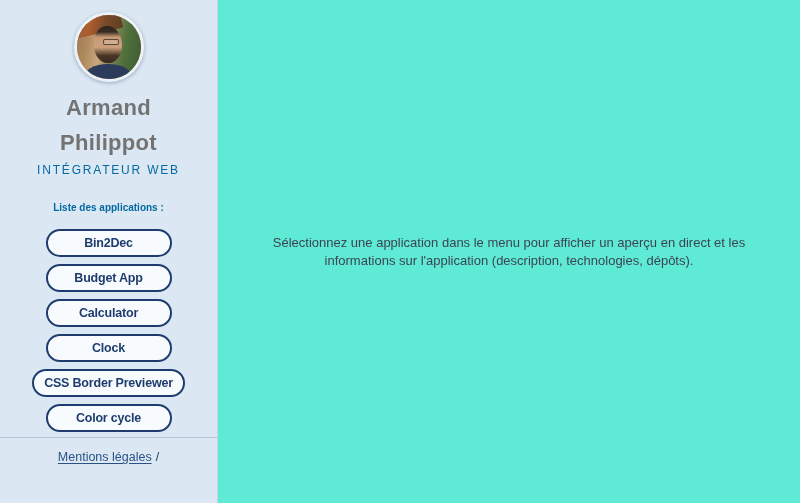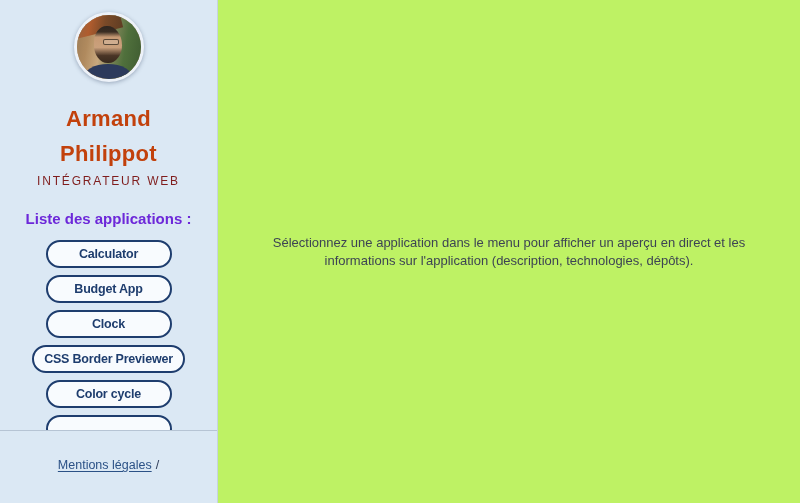--- a/index.html
+++ b/index.html
@@ -39,36 +39,36 @@
     border-radius:46% 54% 50% 50%;
     background:linear-gradient(180deg,#2f2620 0%,#3a2d22 16%,#c79a74 30%,#caa07c 58%,#4a3526 80%,#382a1e 100%); }
   .ph-glasses { position:absolute; left:26px; top:24px; width:16px; height:6px;
     border:1px solid rgba(40,30,20,.7); border-radius:2px;
     background:rgba(225,215,205,.28); }
   .ph-shirt { position:absolute; left:6px; bottom:-3px; width:50px; height:18px;
     border-radius:55% 55% 0 0 / 90% 90% 0 0;
     background:#2c3a5c; }
 
   .name {
-    margin-top:19px; width:150px;
+    margin-top:8px; width:150px;
     text-align:center;
     font-size:22px; line-height:35px; font-weight:bold;
-    color:#c2410c;
+    color:#737373;
     letter-spacing:.3px;
   }
   .job {
     margin-top:2px;
     font-size:12px; line-height:16px;
     letter-spacing:1.8px;
-    color:#7f1d1d;
+    color:#0369a1;
   }
   .nav-label {
     margin-top:22px;
-    font-size:15px; line-height:16px; font-weight:bold;
-    color:#6d28d9;
+    font-size:10px; line-height:16px; font-weight:bold;
+    color:#0369a1;
   }
   .app-list {
     margin-top:13px;
     list-style:none;
     display:flex; flex-direction:column; align-items:center;
     gap:7px;
     width:100%;
   }
   .app-list li { line-height:0; }
   .app-btn {
@@ -77,43 +77,43 @@
     padding:0 10px;
     border:2px solid #1e3d6e; border-radius:14px;
     background:#f8fbfe;
     color:#1e3d6e;
     font-family:inherit; font-size:12.5px; font-weight:bold;
     letter-spacing:-.2px;
     line-height:24px;
     cursor:pointer;
   }
   .sidebar-footer {
-    position:absolute; left:0; right:0; bottom:11px;
+    position:absolute; left:0; right:0; bottom:4px;
     height:62px;
     background:#dbe8f4;
     border-top:1px solid #b6c4d4;
     text-align:center;
-    padding-top:26px;
+    padding-top:11px;
     font-size:12.5px; color:#2e3c58;
     z-index:2;
   }
   .footer-line { line-height:16px; margin-bottom:7px; }
   .footer-link {
     color:#2b5186;
     text-decoration:underline;
     text-underline-offset:2px;
     cursor:pointer;
   }
   .footer-sep { margin-left:4px; }
   .footer-author { margin-left:4px; }
 
   
   .main {
     flex:1 1 auto; height:100%;
-    background:#bef264;
+    background:#5eead4;
     display:flex; align-items:center; justify-content:center;
   }
   .message {
     max-width:540px;
     text-align:center;
     font-size:13px; line-height:17.5px;
     color:#3d4453;
     padding:0 10px;
   }
 </style>
@@ -133,24 +133,27 @@
     </div>
 
     <h1 class="name">Armand Philippot</h1>
 
     <div class="job">INTÉGRATEUR WEB</div>
 
     <div class="nav-label">Liste des applications :</div>
 
     <ul class="app-list">
       <li>
-        <button class="app-btn">Calculator</button>
+        <button class="app-btn">Bin2Dec</button>
       </li>
       <li>
         <button class="app-btn">Budget App</button>
+      </li>
+      <li>
+        <button class="app-btn">Calculator</button>
       </li>
       <li>
         <button class="app-btn">Clock</button>
       </li>
       <li>
         <button class="app-btn">CSS Border Previewer</button>
       </li>
       <li>
         <button class="app-btn">Color cycle</button>
       </li>

